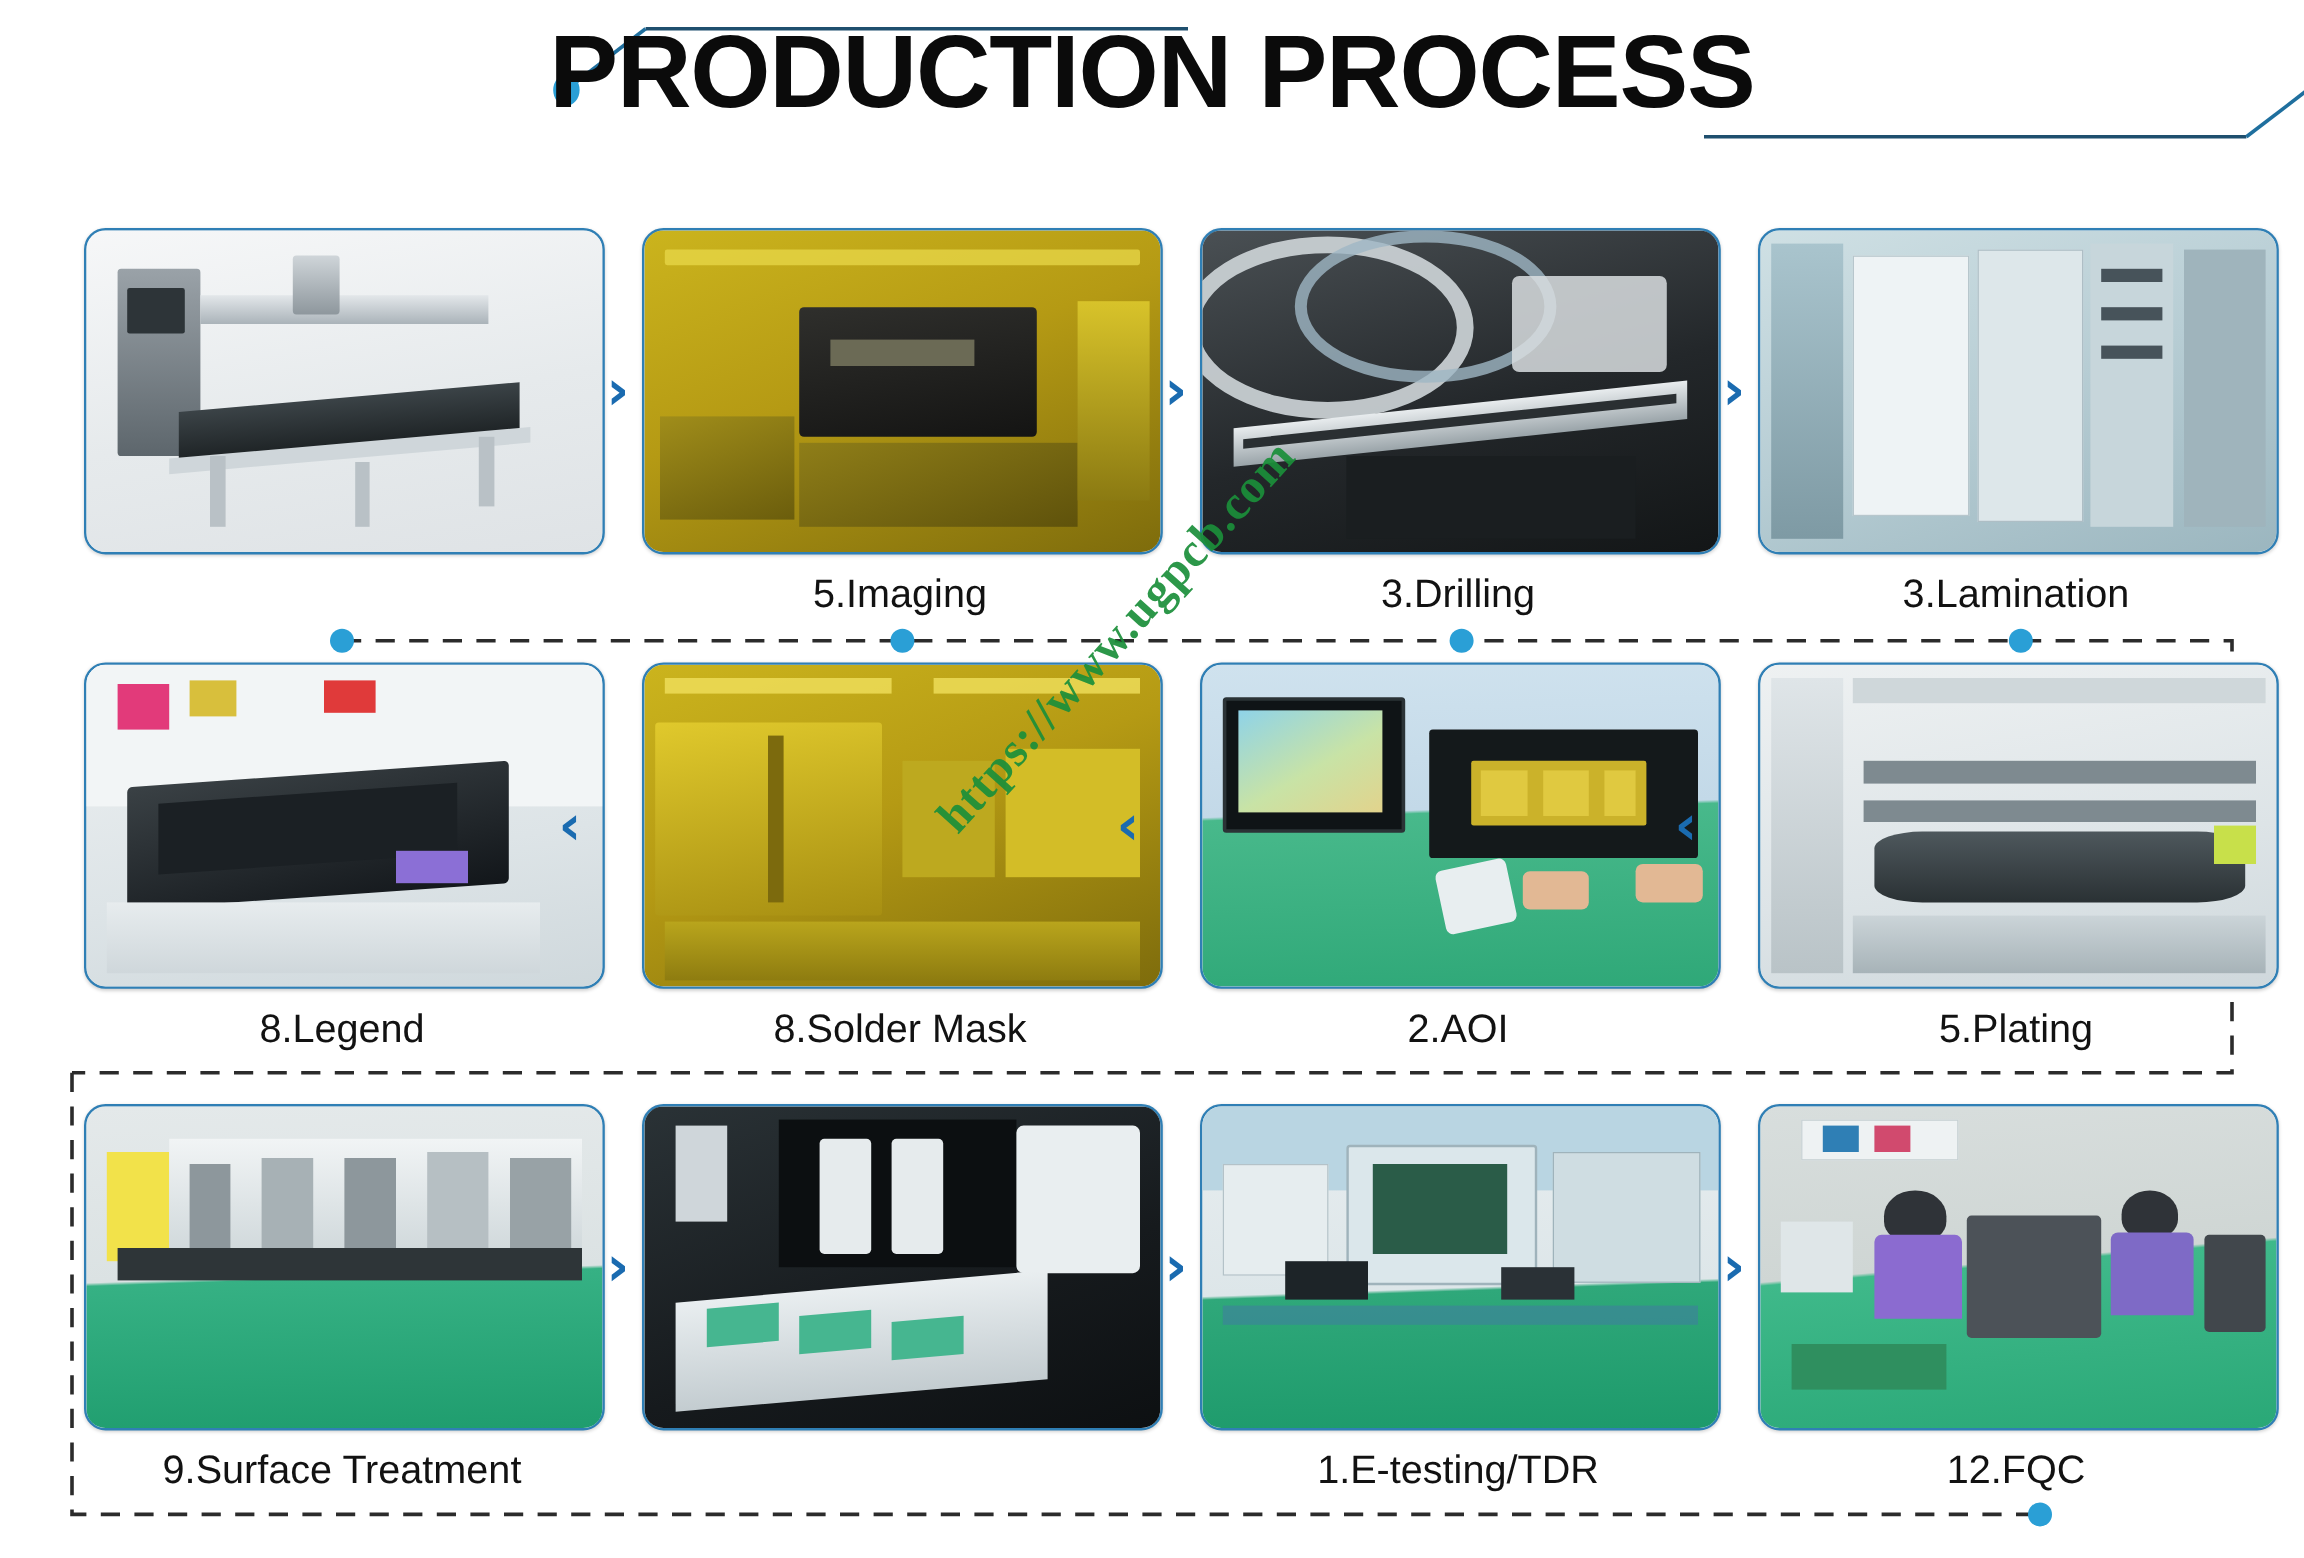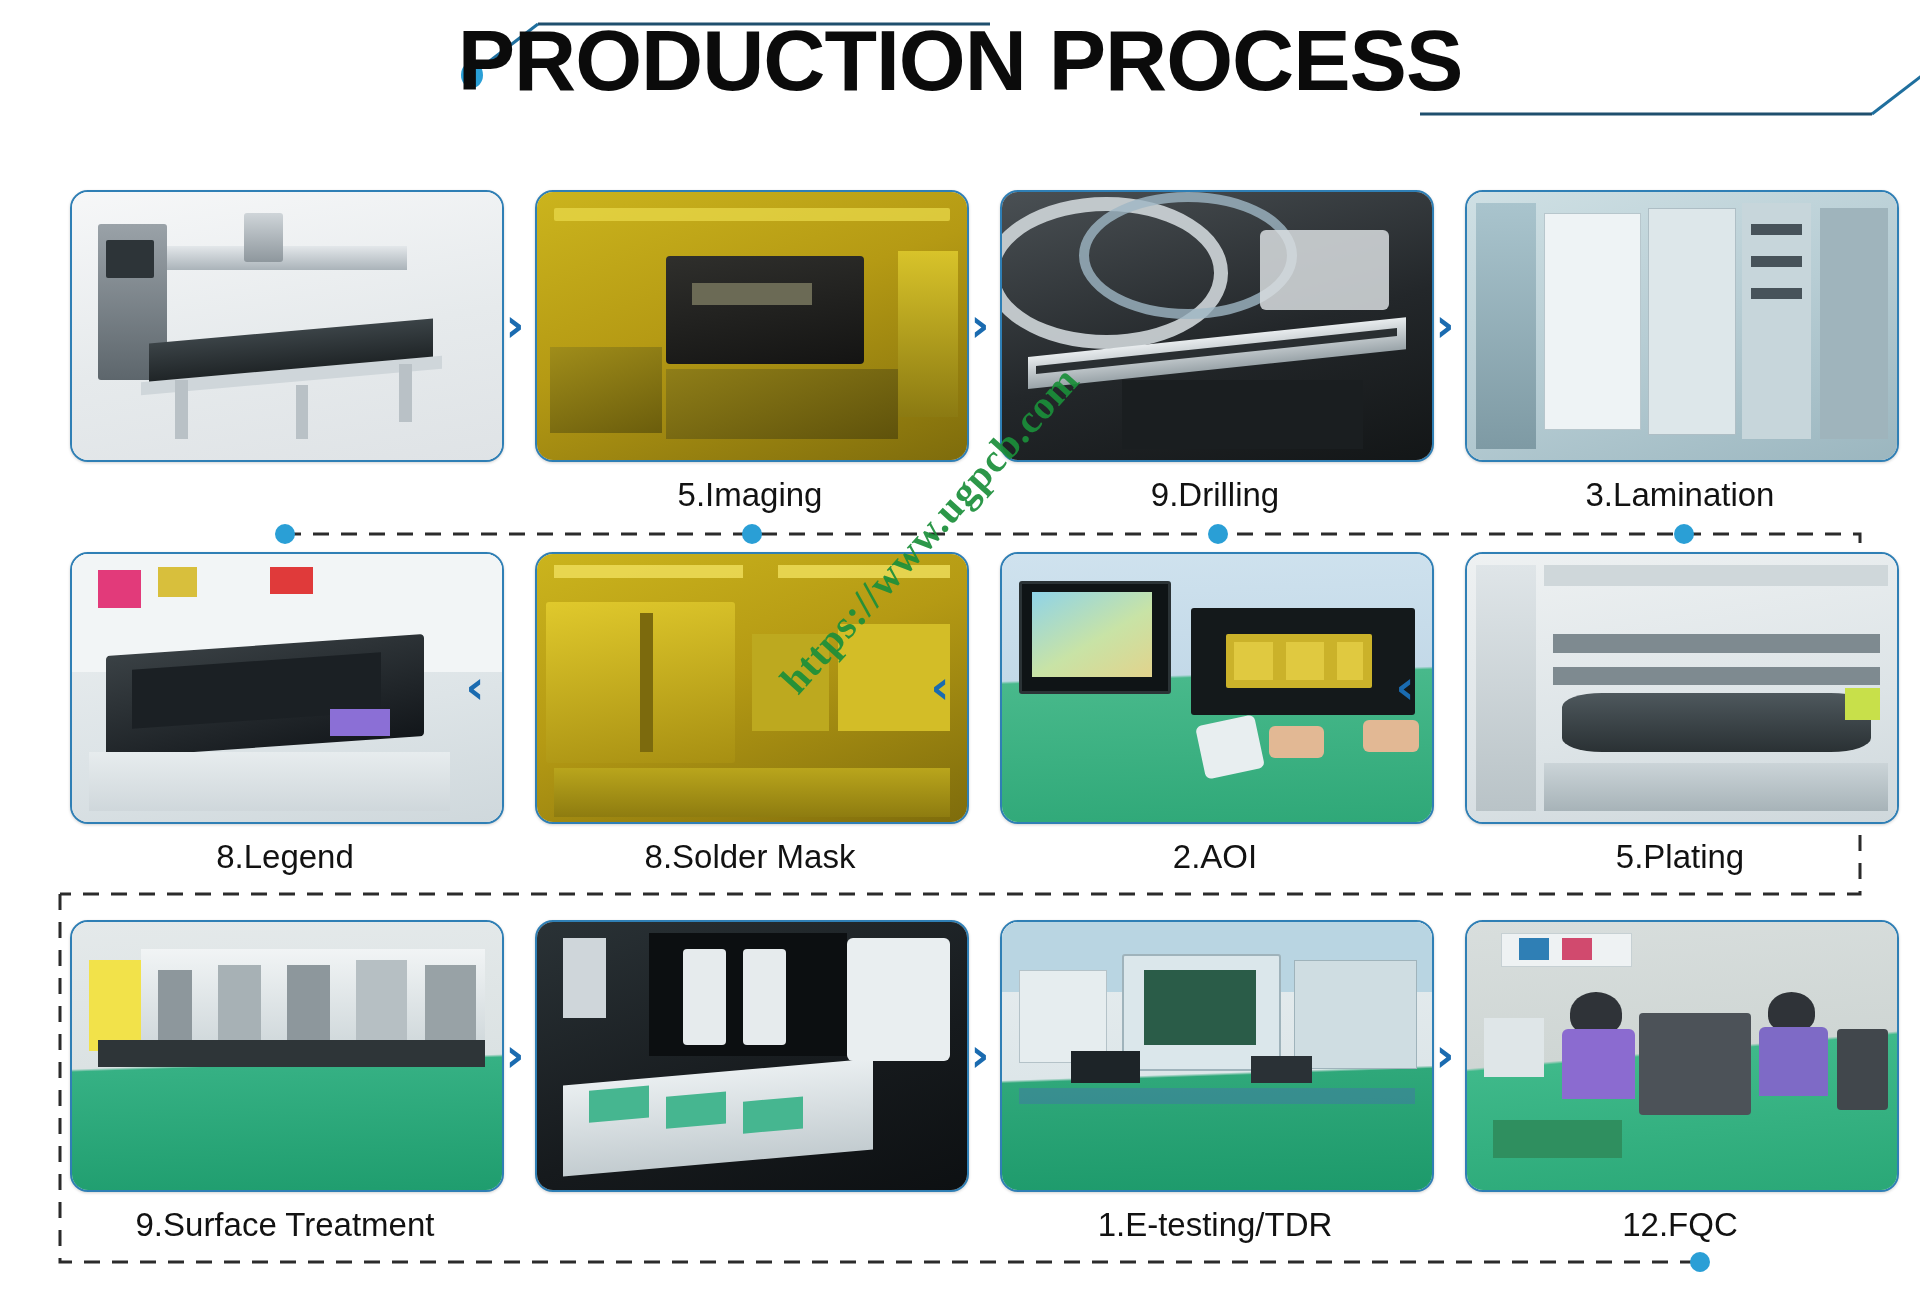--- a/index.html
+++ b/index.html
@@ -190,21 +190,21 @@
     <div class="thumb">
       <div class="scene g-dark">
         <div class="sc" style="left:-4%;top:2%;width:50%;height:46%;border:14px solid #cfd6d9;border-radius:50%;opacity:.9;"></div>
         <div class="sc" style="left:18%;top:0%;width:46%;height:40%;border:10px solid #9fb7c4;border-radius:50%;opacity:.8;"></div>
         <div class="sc" style="left:6%;top:54%;width:88%;height:12%;background:linear-gradient(180deg,#e8ecee,#9aa4a9);transform:skewY(-6deg);"></div>
         <div class="sc" style="left:8%;top:58%;width:84%;height:3%;background:#2a2f32;transform:skewY(-6deg);"></div>
         <div class="sc" style="left:60%;top:14%;width:30%;height:30%;background:#d9dee1;border-radius:6px;opacity:.85;"></div>
         <div class="sc" style="left:28%;top:70%;width:56%;height:26%;background:#1a1e20;"></div>
       </div>
     </div>
-    <div class="caption">9.Drilling</div>
+    <div class="caption">3.Drilling</div>
   </div>
   <div class="chev a2">›</div>
 
   <div class="cell c3">
     <div class="thumb">
       <div class="scene g-teal">
         <div class="sc" style="left:2%;top:4%;width:14%;height:92%;background:linear-gradient(180deg,#a9c4cd,#7e9aa4);"></div>
         <div class="sc" style="left:18%;top:8%;width:22%;height:80%;background:#eef3f5;border:1px solid #b7c6cc;"></div>
         <div class="sc" style="left:42%;top:6%;width:20%;height:84%;background:#dde7ea;border:1px solid #aebec5;"></div>
         <div class="sc" style="left:64%;top:4%;width:16%;height:88%;background:#c7d6db;"></div>

